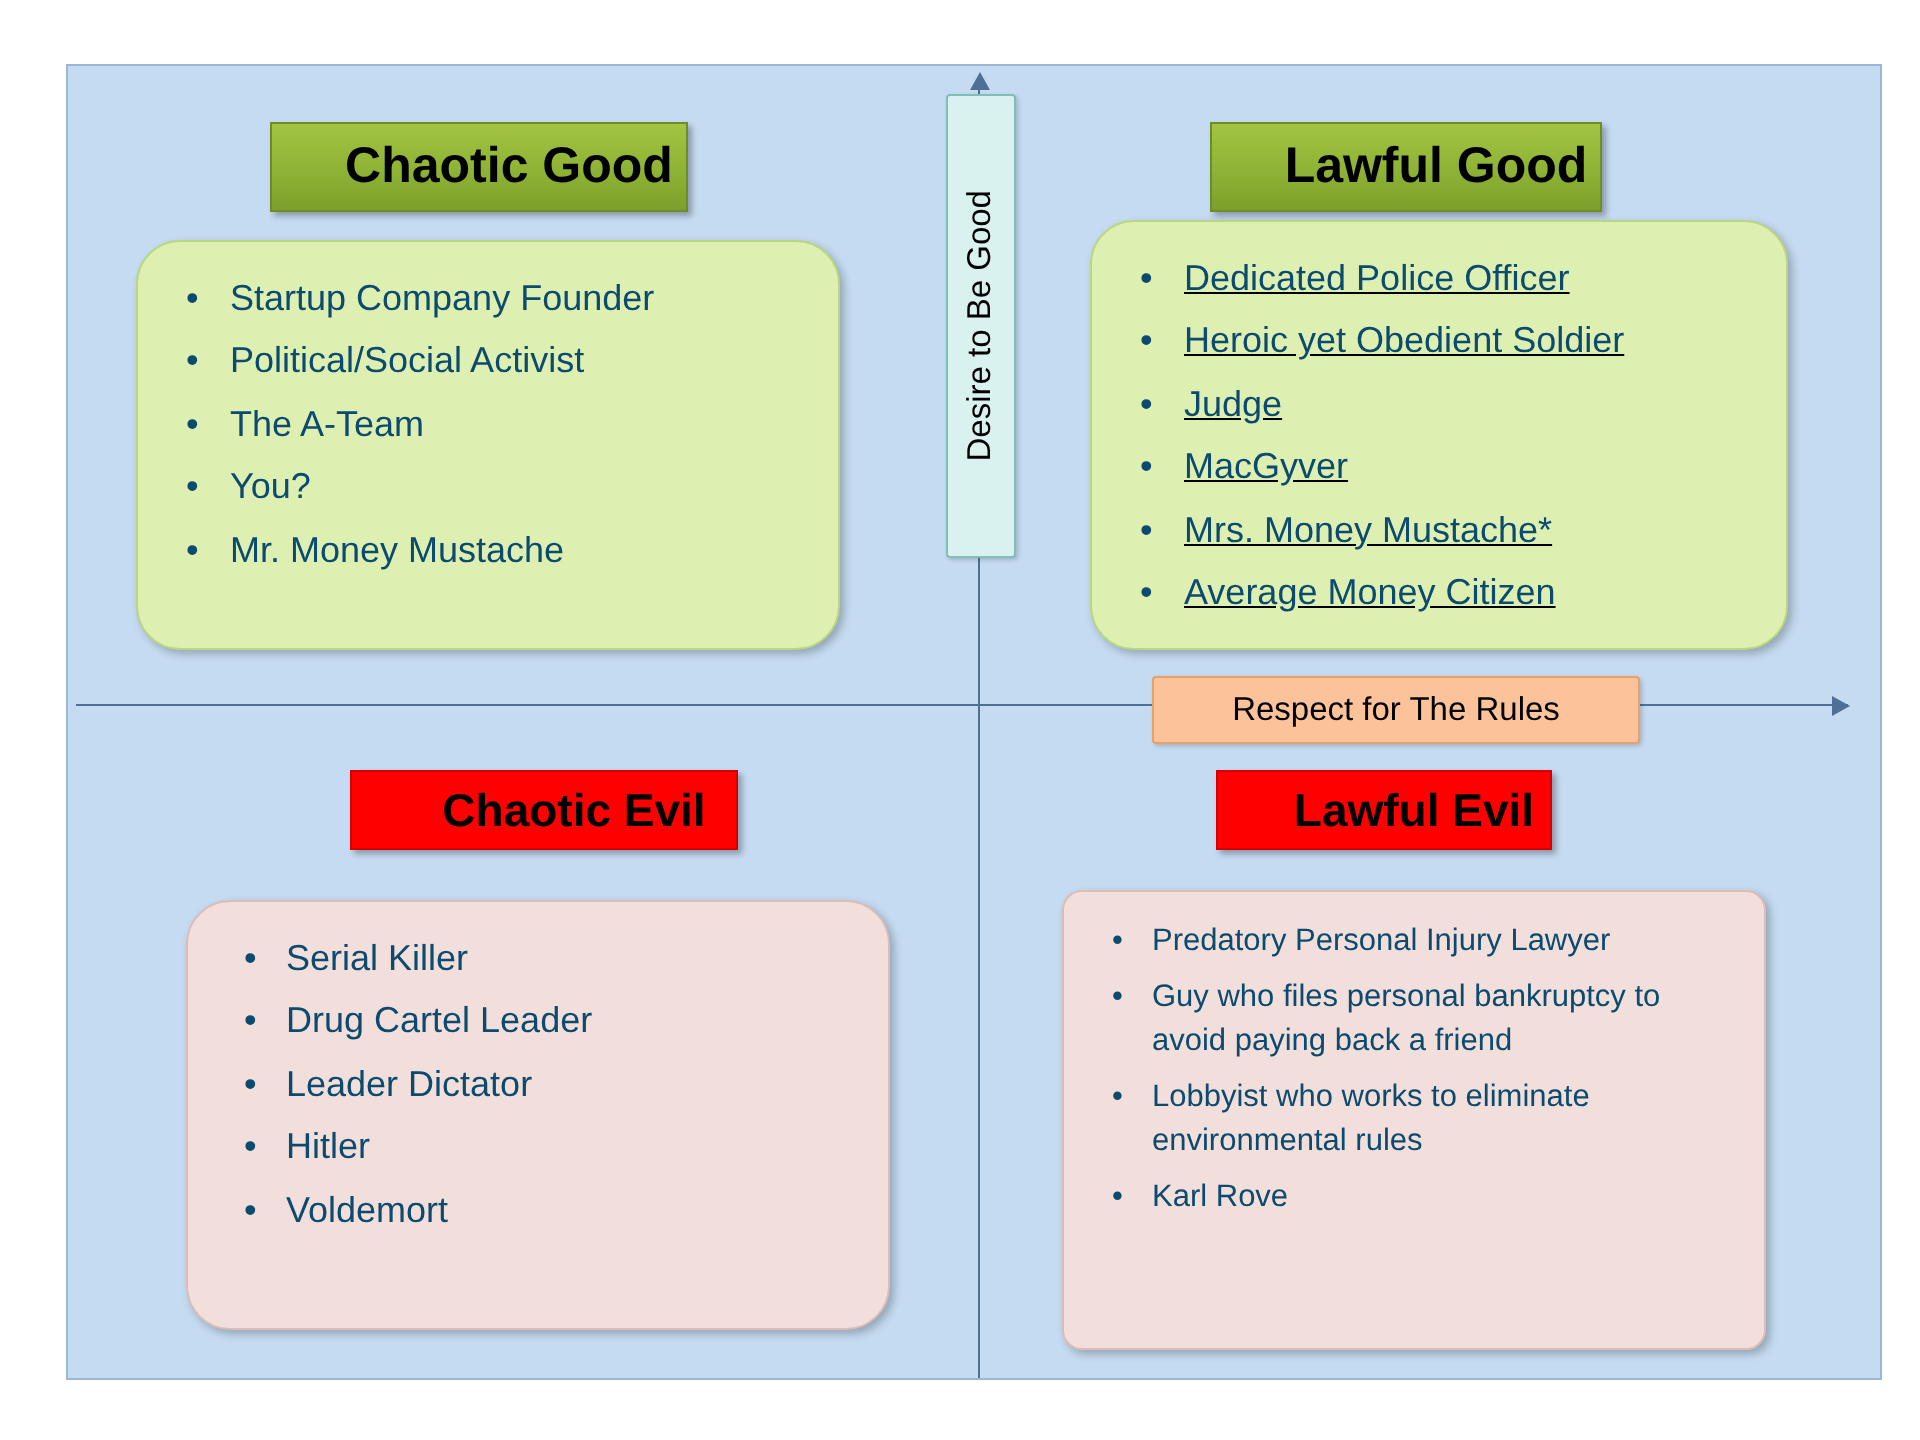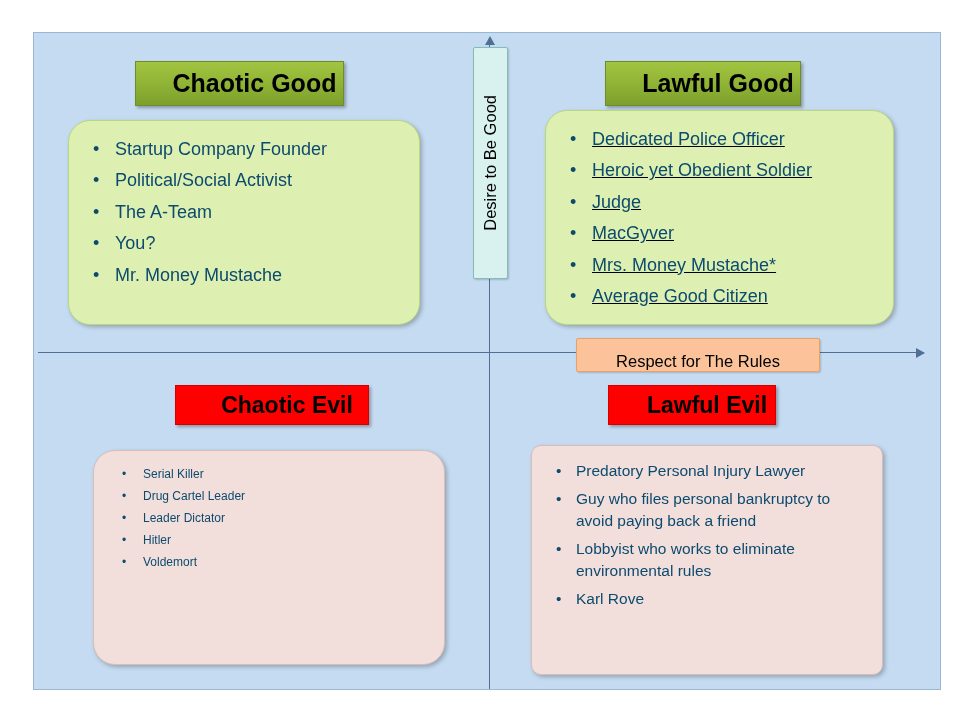--- a/index.html
+++ b/index.html
@@ -95,21 +95,21 @@
   .axis-label-h {
     position: absolute;
     left: 576px;
     top: 338px;
     width: 242px;
     height: 32px;
     background: #fcc39a;
     border: 1px solid #e8a169;
     border-radius: 2px;
     display: flex;
-    align-items: flex-end;
+    align-items: center;
     justify-content: center;
     box-shadow: 1px 1px 2px rgba(0,0,0,0.18);
   }
   .axis-label-h span {
     font-size: 16.5px;
     color: #000;
     white-space: nowrap;
   }
 
   
@@ -176,21 +176,21 @@
     content: "\2022";
     position: absolute;
     left: 8px;
     top: 0;
     font-size: 1em;
     line-height: inherit;
   }
 
   #box-chaotic-good ul.items li { font-size: 18px; line-height: 1.58; }
   #box-lawful-good  ul.items li { font-size: 18px; line-height: 1.58; }
-  #box-chaotic-evil ul.items li { font-size: 12px; line-height: 1.58; padding-left: 33px; }
+  #box-chaotic-evil ul.items li { font-size: 18px; line-height: 1.58; padding-left: 33px; }
   #box-chaotic-evil ul.items li::before { left: 12px; }
   #box-lawful-evil  ul.items li { font-size: 15.5px; line-height: 1.42; margin-bottom: 6px; padding-left: 28px; }
   #box-lawful-evil  ul.items li::before { left: 8px; }
 </style>
 </head>
 <body>
 
 <div id="canvas">
 
   <div class="panel"></div>
@@ -218,21 +218,21 @@
   </div>
 
   <div class="banner banner-good" id="banner-lawful-good">Lawful Good</div>
   <div class="box box-good" id="box-lawful-good">
     <ul class="items">
       <li>Dedicated Police Officer</li>
       <li>Heroic yet Obedient Soldier</li>
       <li>Judge</li>
       <li>MacGyver</li>
       <li>Mrs. Money Mustache*</li>
-      <li>Average Good Citizen</li>
+      <li>Average Money Citizen</li>
     </ul>
   </div>
 
   <div class="banner banner-evil" id="banner-chaotic-evil">Chaotic Evil</div>
   <div class="box box-evil" id="box-chaotic-evil">
     <ul class="items">
       <li>Serial Killer</li>
       <li>Drug Cartel Leader</li>
       <li>Leader Dictator</li>
       <li>Hitler</li>

